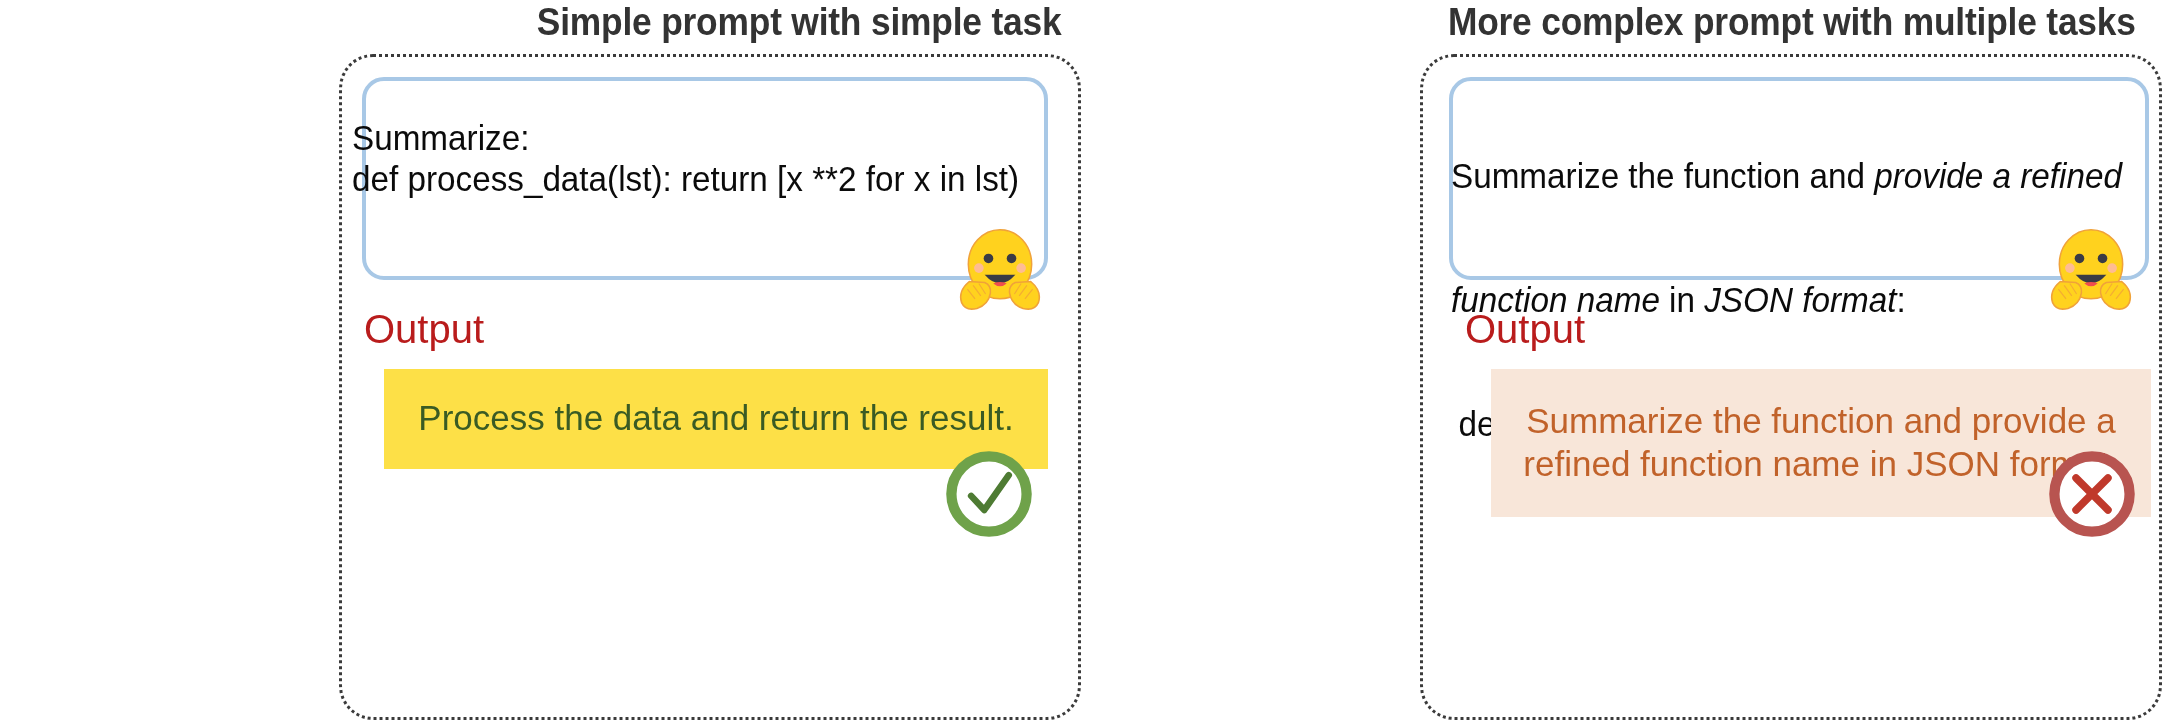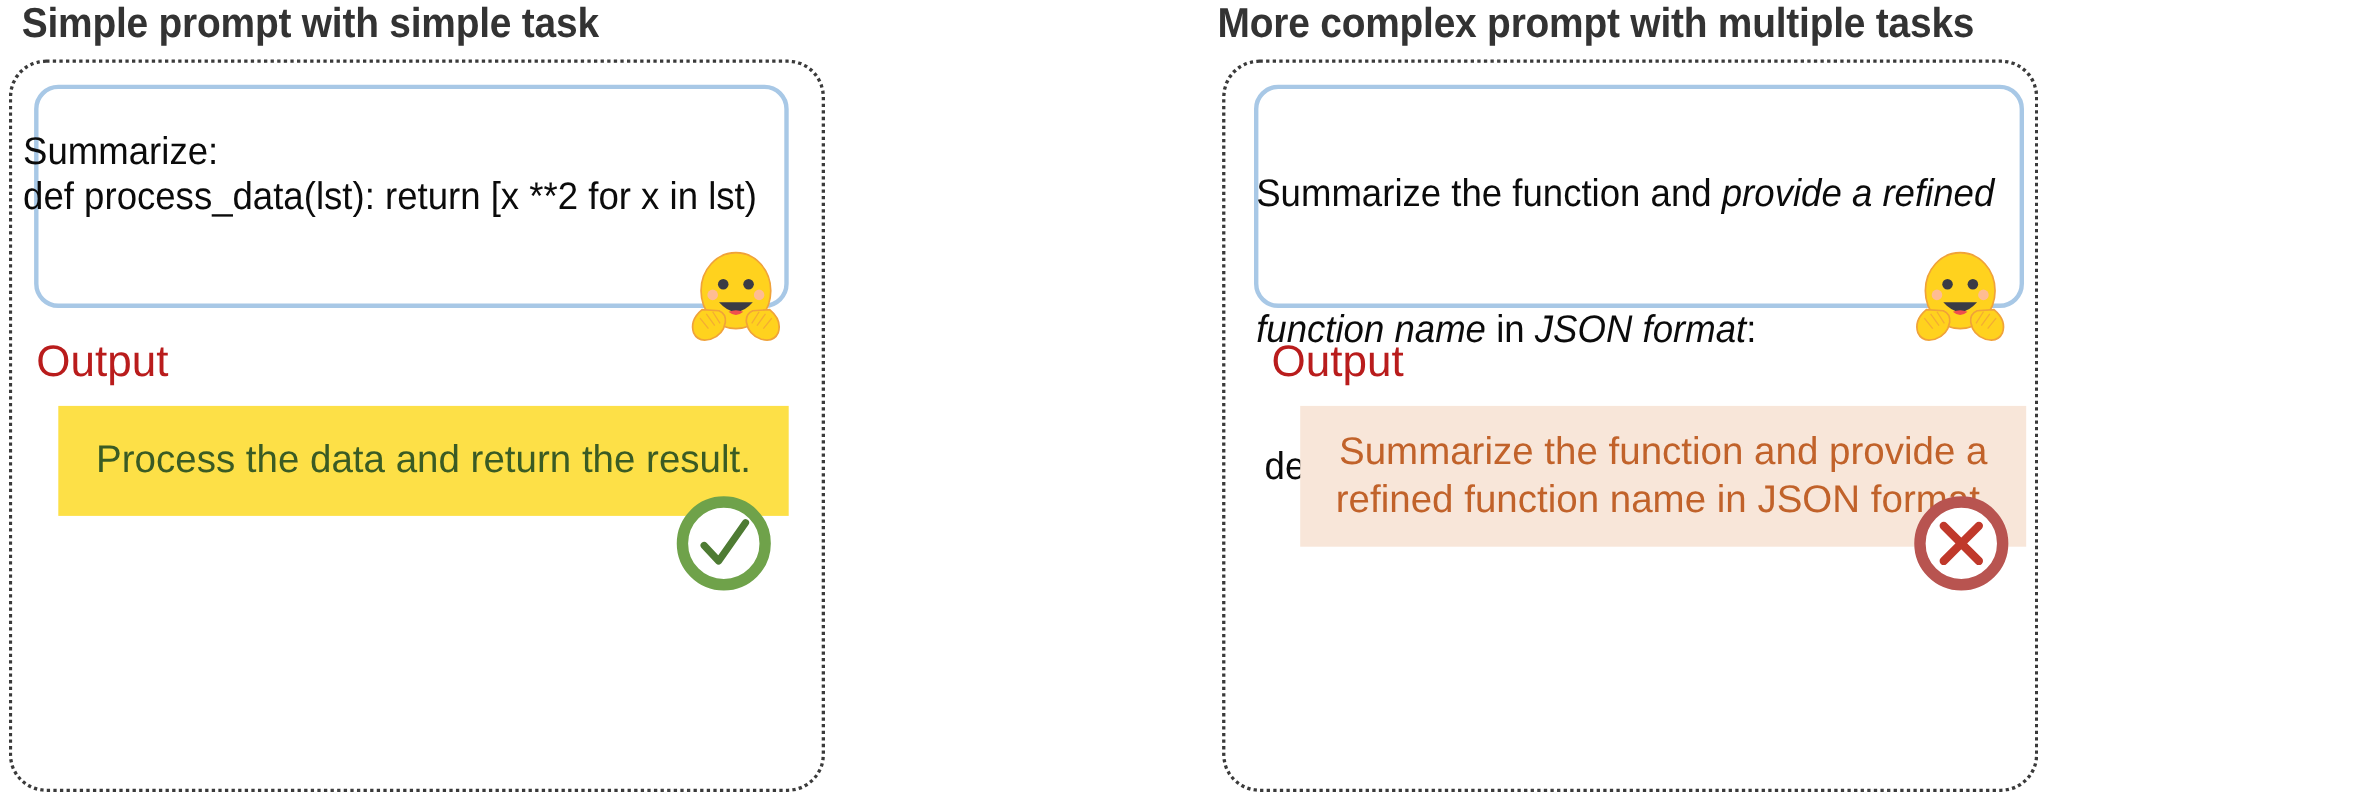--- a/index.html
+++ b/index.html
@@ -23,21 +23,21 @@
     box-sizing: border-box;
   }
 
   .column {
     position: relative;
     width: 1081px;
     height: 726px;
     box-sizing: border-box;
     display: flex;
     flex-direction: column;
-    align-items: flex-start;
+    align-items: flex-end;
   }
 
   .panel-title {
     font-size: 38px;
     font-weight: bold;
     color: #333333;
     letter-spacing: -0.2px;
     text-align: center;
     margin-top: 2px;
     margin-bottom: 10px;
@@ -157,21 +157,21 @@
     top: 312px;
     width: 664px;
     height: 100px;
     background: #fde047;
   }
 
   .output-box-orange {
     left: 68px;
     top: 312px;
     width: 660px;
-    height: 128px;
+    height: 148px;
     background: #F8E6D9;
   }
 
   .output-text {
     font-size: 35px;
     line-height: 1.22;
     font-stretch: condensed;
     padding: 0 14px;
   }
   .output-text-green { color: #3A5B24; }

